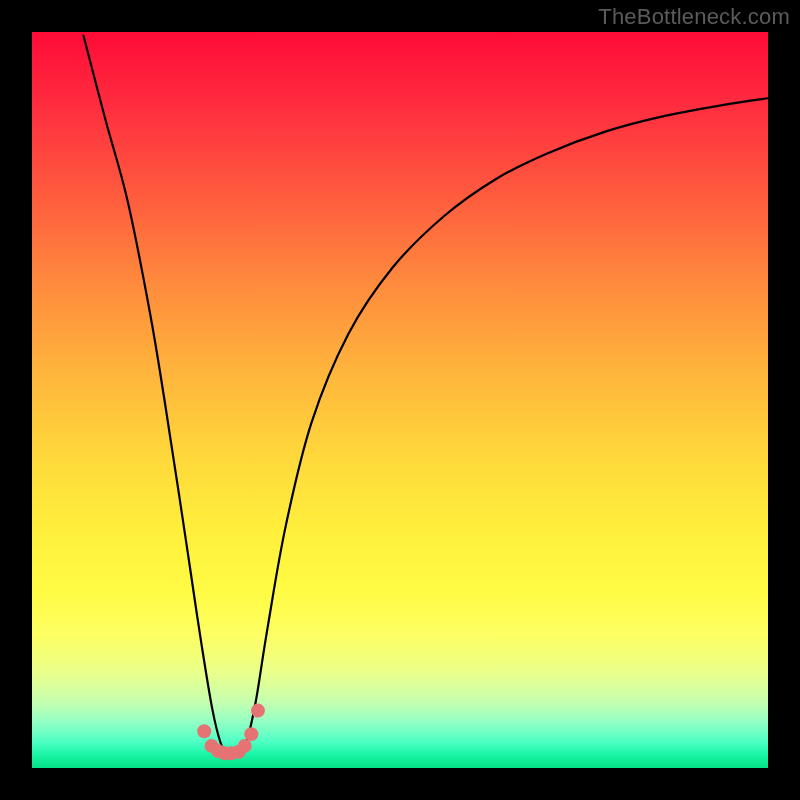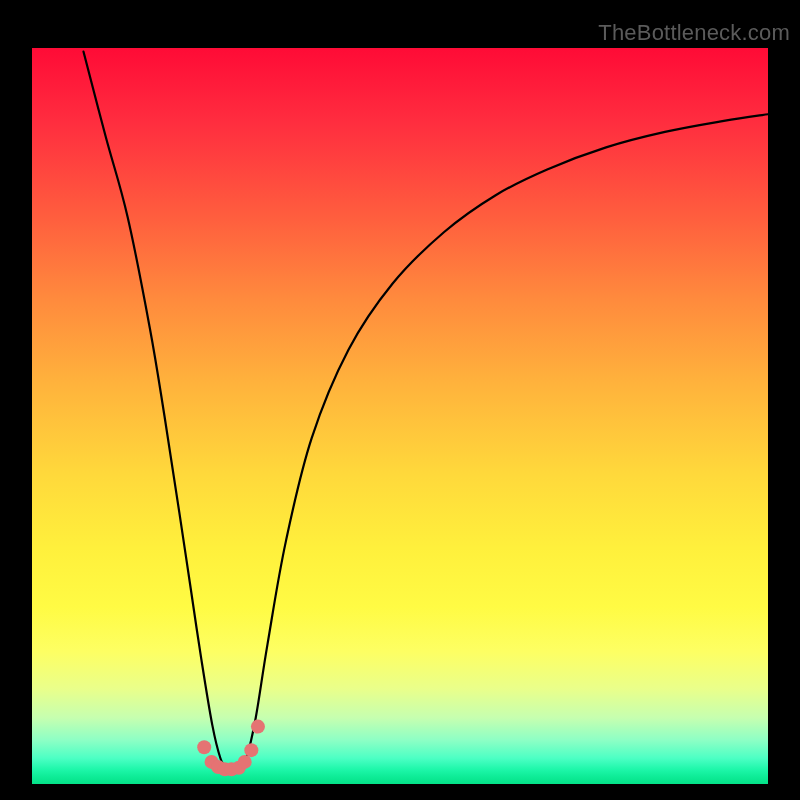--- a/index.html
+++ b/index.html
@@ -11,21 +11,20 @@
     overflow: hidden;
     font-family: Arial, Helvetica, sans-serif;
   }
   .frame {
     position: absolute;
     top: 0;
     left: 0;
     width: 800px;
     height: 751px;
     background: #000000;
-    margin-top: 16px;
   }
   .plot-area {
     position: absolute;
     top: 32px;
     left: 32px;
     width: 736px;
     height: 736px;
     overflow: hidden;
   }
   .gradient {

